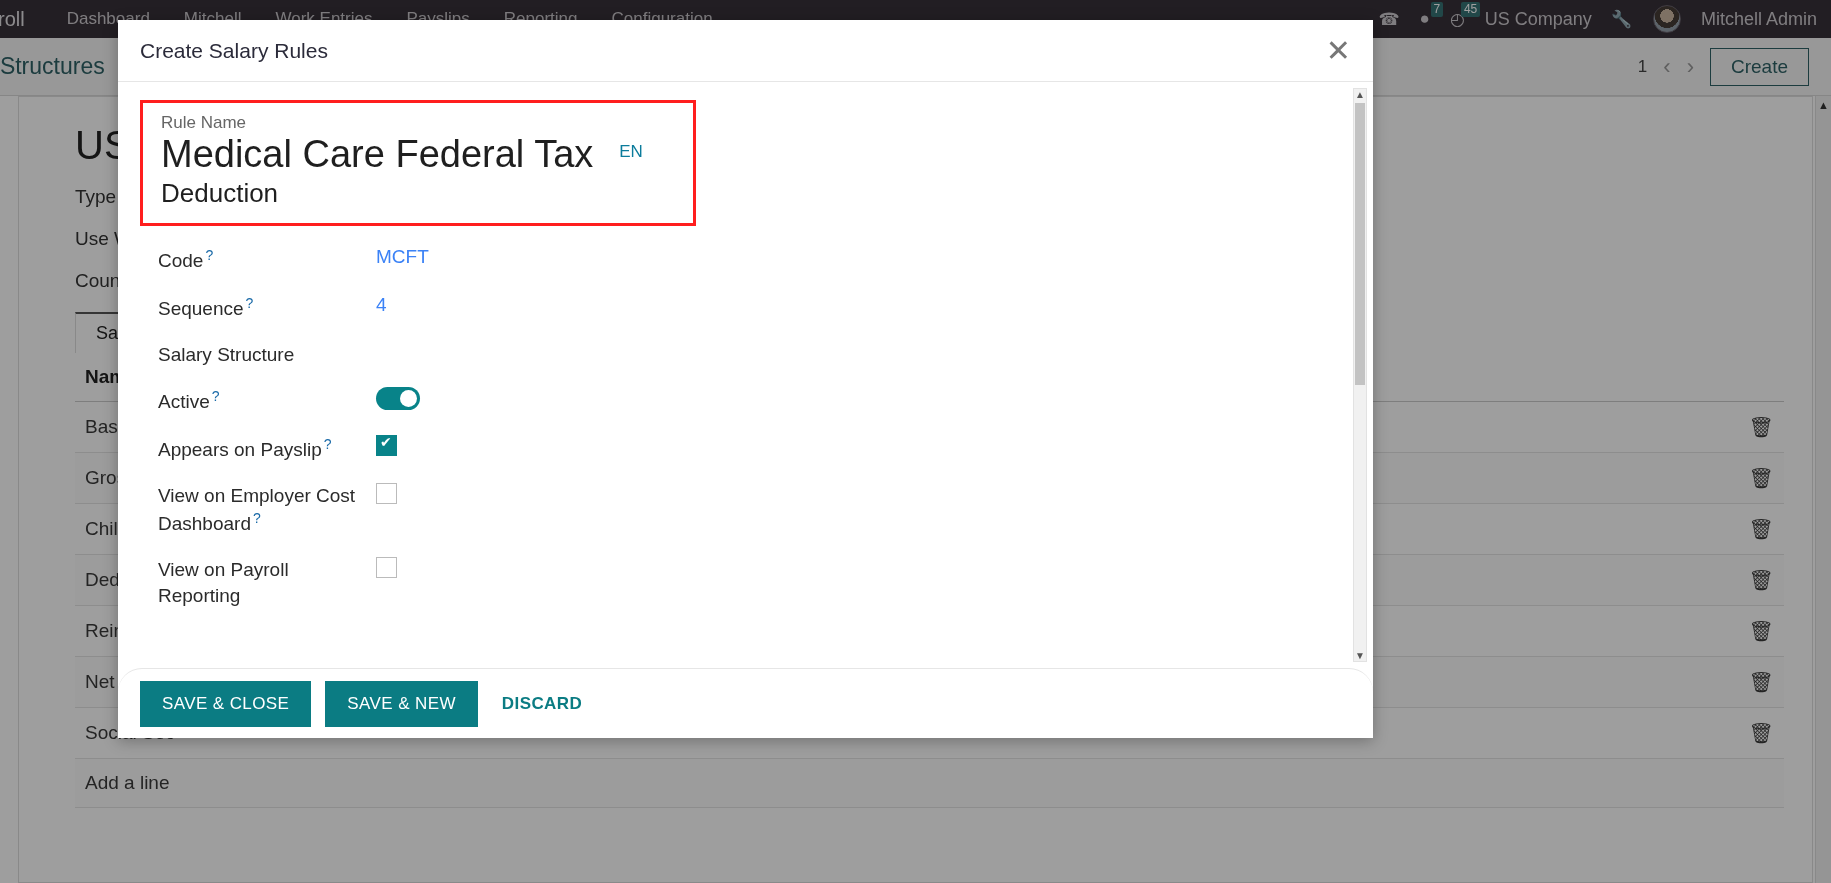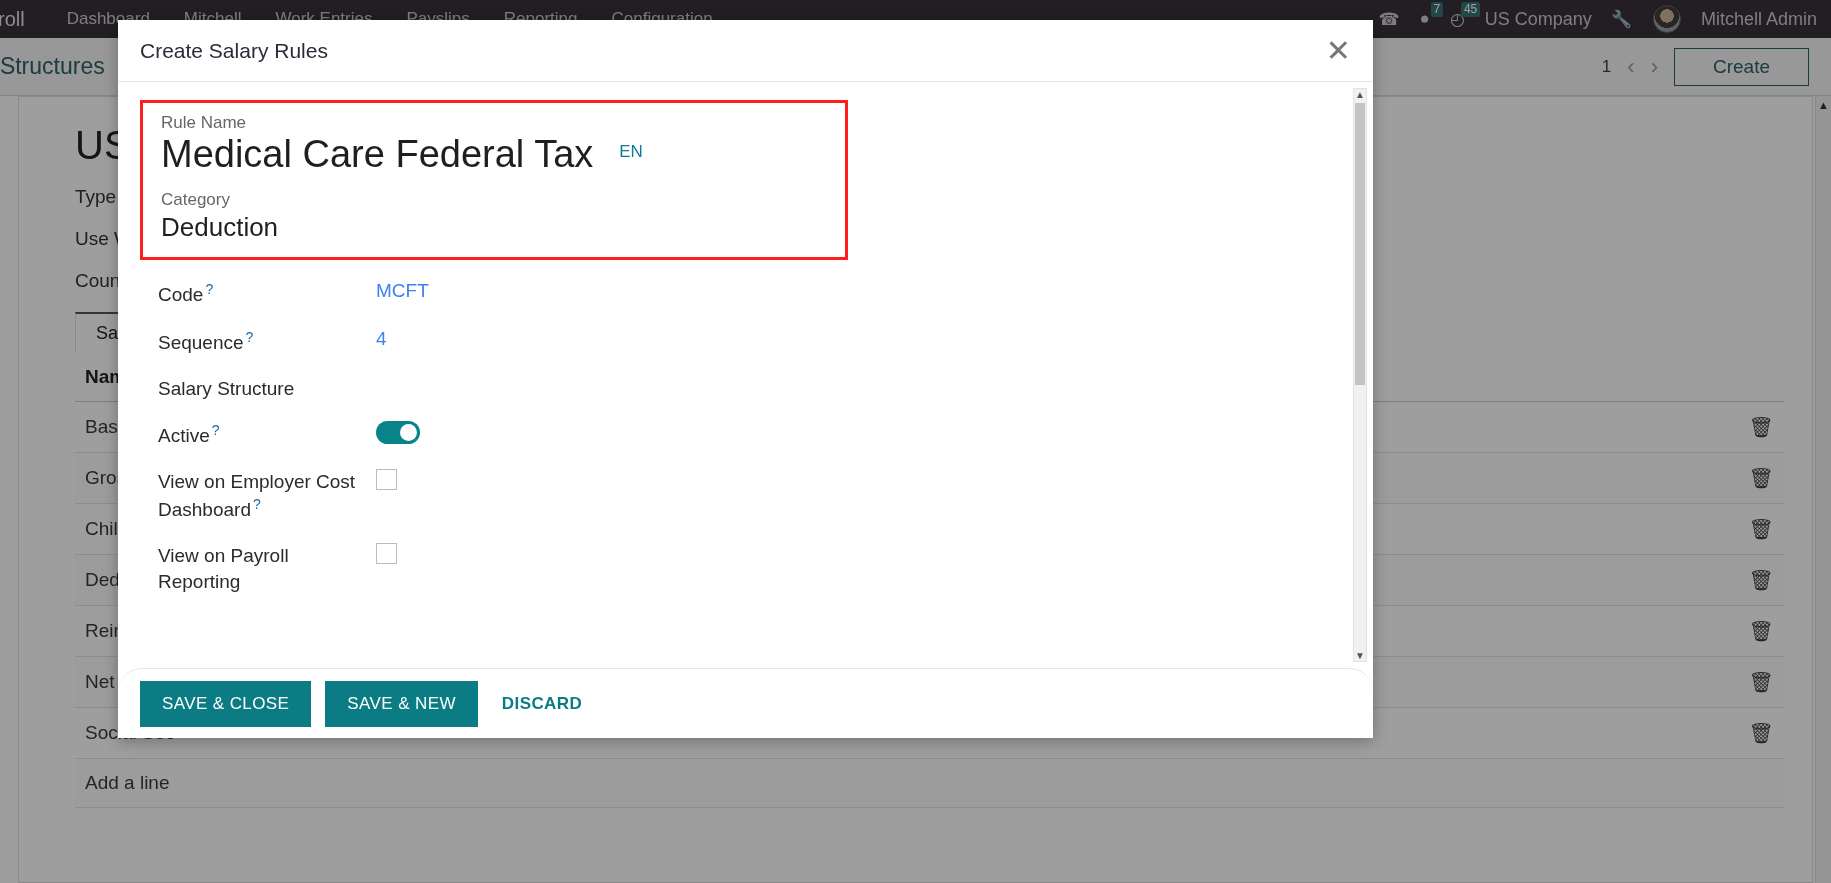--- a/index.html
+++ b/index.html
@@ -48,21 +48,21 @@
     position: absolute; top: 38px; left: 0; width: 1831px; height: 58px;
     background: #f5f5f5; border-bottom: 1px solid #d8d8d8;
     display: flex; align-items: center;
   }
   .crumb { font-size: 23px; color: #0c6a72; margin-left: -18px; }
   #breadcrumbbar .bc-right { margin-left: auto; display: flex; align-items: center; gap: 16px; padding-right: 22px; }
   .pager-num { font-size: 17px; color: #444; }
   .pager-arrow { font-size: 22px; color: #999; cursor: pointer; }
   .create-btn {
     border: 1px solid #0c6a72; color: #0c6a72; background: transparent;
-    font-size: 19px; padding: 7px 38px; cursor: pointer;
+    font-size: 19px; padding: 7px 20px; cursor: pointer;
     font-family: "Liberation Sans", sans-serif;
   }
 
   #sheet {
     position: absolute; top: 96px; left: 18px; right: 18px; bottom: 0;
     background: #fff; border: 1px solid #ddd; padding: 18px 28px;
     overflow: hidden;
   }
   .rec-title { font-size: 40px; color: #222; margin: 8px 0 18px 28px; letter-spacing: .2px; }
   .fld-row { display: flex; margin: 0 0 20px 28px; font-size: 19px; color: #333; }
@@ -123,21 +123,21 @@
     background: #c3c3c3;
   }
   .sb-arrow { position: absolute; left: 0; width: 12px; text-align: center;
     font-size: 10px; color: #555; }
   .sb-arrow.up { top: 0; }
   .sb-arrow.down { bottom: 0; }
 
   .hl-box {
     border: 3px solid #ff1e1e;
     padding: 10px 18px 14px 18px;
-    width: 708px;
+    width: 556px;
     margin: 0 0 6px 0;
   }
   .f-label { font-size: 17px; color: #666; margin-bottom: 1px; }
   .rule-name-row { display: flex; align-items: flex-start; }
   .rule-name { font-size: 38px; color: #1f1f1f; line-height: 1.1; }
   .lang-tag { font-size: 17px; color: #0c7c9c; margin: 8px 0 0 26px; cursor: pointer; }
   .category-val { font-size: 26px; color: #1f1f1f; margin-top: 2px; }
 
   .m-row { display: flex; align-items: flex-start; margin: 20px 0 0 18px; font-size: 19px; color: #2b2b2b; }
   .m-label { width: 218px; line-height: 1.35; }
@@ -299,21 +299,20 @@
         <div class="thumb"></div>
         <div class="sb-arrow down">▼</div>
       </div>
 
       <div class="hl-box">
         <div class="f-label">Rule Name</div>
         <div class="rule-name-row">
           <div class="rule-name">Medical Care Federal Tax</div>
           <div class="lang-tag">EN</div>
         </div>
-        <div class="f-label" style="margin-top:14px">Category</div>
         <div class="category-val">Deduction</div>
       </div>
 
       <div class="m-row">
         <div class="m-label"><span>Code</span><span class="q">?</span></div>
         <div class="m-value">MCFT</div>
       </div>
 
       <div class="m-row">
         <div class="m-label"><span>Sequence</span><span class="q">?</span></div>
@@ -325,20 +324,24 @@
         <div class="m-value"></div>
       </div>
 
       <div class="m-row">
         <div class="m-label"><span>Active</span><span class="q">?</span></div>
         <div class="toggle">
             <span class="knob"></span>
           </div>
       </div>
 
+      <div class="m-row">
+        <div class="m-label"><span>Appears on Payslip</span><span class="q">?</span></div>
+        <div class="cb checked"></div>
+      </div>
 
       <div class="m-row">
         <div class="m-label"><span>View on Employer Cost Dashboard</span><span class="q">?</span></div>
         <div class="cb"></div>
       </div>
 
       <div class="m-row">
         <div class="m-label">View on Payroll Reporting</div>
         <div class="cb"></div>
       </div>

